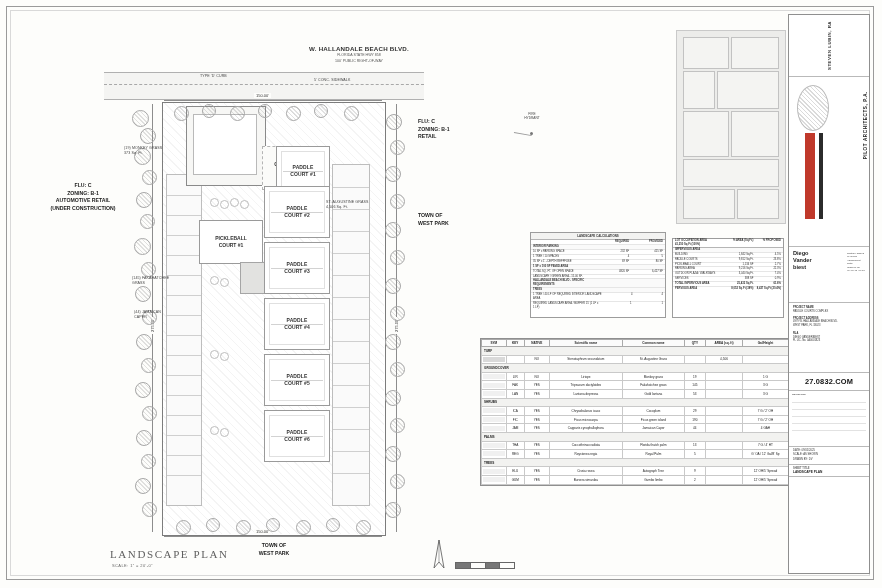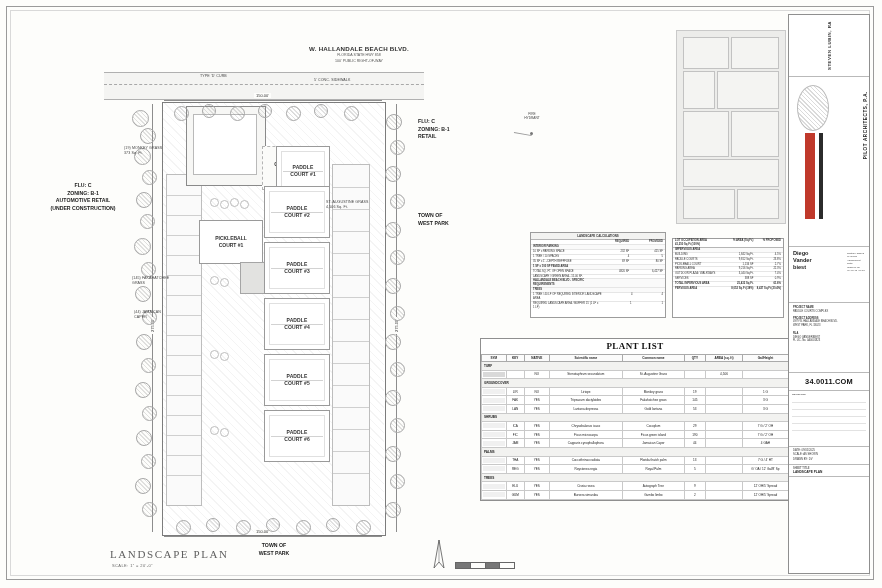--- a/index.html
+++ b/index.html
@@ -952,21 +952,20 @@
       <div class="c3">61.6%</div>
     </div>
     <div class="calc-row" style="font-weight:bold;">
       <div class="c1">PERVIOUS AREA</div>
       <div class="c2">8,052 Sq.Ft (38%)</div>
       <div class="c3">8,437 Sq.Ft (20.4%)</div>
     </div>
   </div>
 
   <div class="plant-list">
-    <h2>PLANT LIST</h2>
     <table class="pl">
       <thead>
         <tr>
           <th style="width:8%">SYM</th>
           <th style="width:6%">KEY</th>
           <th style="width:8%">NATIVE</th>
           <th style="width:24%">Scientific name</th>
           <th style="width:20%">Common name</th>
           <th style="width:7%">QTY</th>
           <th style="width:12%">AREA (sq. ft)</th>
@@ -1163,21 +1162,21 @@
       <div class="hdr">PROJECT NAME</div>
       <div>PADDLE COURTS COMPLEX</div>
       <div class="hdr" style="margin-top:3px;">PROJECT ADDRESS</div>
       <div>4979 W. HALLANDALE BEACH BLVD.</div>
       <div>WEST PARK, FL 33023</div>
       <div class="hdr" style="margin-top:4px;">RLA</div>
       <div>DIEGO VANDERBIEST</div>
       <div>FL LIC. No. LA0001823</div>
     </div>
 
-    <div class="tb-cell tb-url">34.0011.COM</div>
+    <div class="tb-cell tb-url">27.0832.COM</div>
 
     <div class="tb-cell tb-rev">
       <div style="font-weight:bold;">REVISIONS</div>
       <div class="rev-line"></div>
       <div class="rev-line"></div>
       <div class="rev-line"></div>
       <div class="rev-line"></div>
       <div class="rev-line"></div>
     </div>
 

